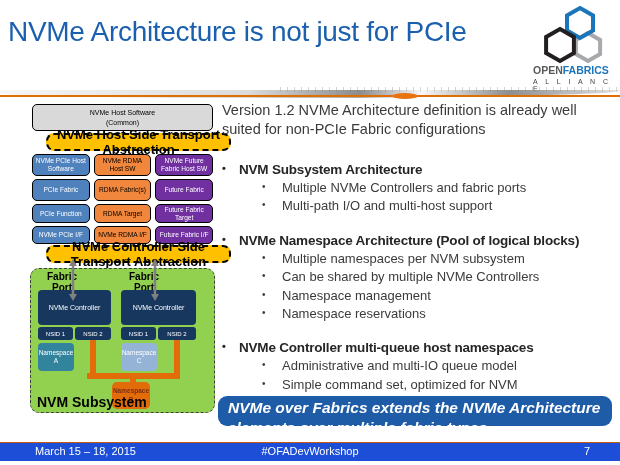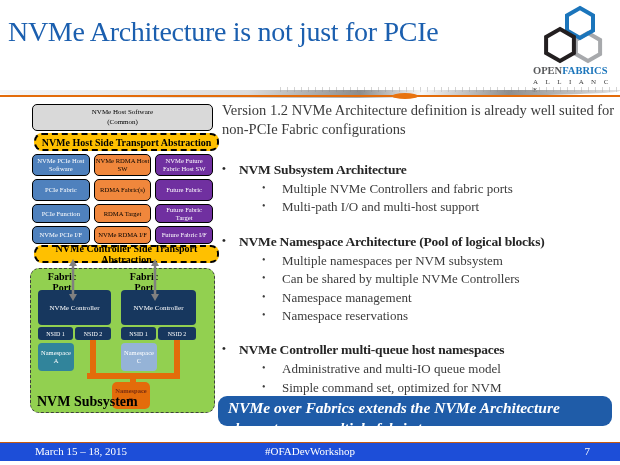--- a/index.html
+++ b/index.html
@@ -1,18 +1,18 @@
 <!DOCTYPE html>
 <html><head>
 <meta charset="utf-8">
 <style>
   html,body { margin:0; padding:0; background:#888; }
   .slide {
     position:relative; width:620px; height:465px; background:#ffffff;
-    font-family:Liberation Serif, serif; overflow:hidden; margin:0 auto;
+    font-family:Liberation Sans, sans-serif; overflow:hidden; margin:0 auto;
   }
   
   .title { position:absolute; left:8px; top:16px; font-size:28px; color:#1B5FAF; letter-spacing:-0.3px; white-space:nowrap; }
   .logo { position:absolute; right:3px; top:5px; width:84px; text-align:left; }
   .logo svg { display:block; margin:0 auto; }
   .logo-line1 { font-size:10.5px; font-weight:bold; color:#58595B; letter-spacing:0; line-height:1.1; }
   .logo-line1 .fab { color:#1B75BB; }
   .logo-line2 { font-size:7px; letter-spacing:3px; color:#404040; margin-top:1px; }
   
   .divider { position:absolute; left:0; top:87px; width:620px; height:13px; }
@@ -20,21 +20,21 @@
     background:repeating-linear-gradient(to right,#c9c9c9 0 1px,transparent 1px 7px); opacity:.8; }
   .divider .wave { position:absolute; left:0; top:3px; width:620px; height:8px;
     background:linear-gradient(95deg, rgba(220,220,220,.25) 0%, rgba(190,190,190,.55) 40%, rgba(120,120,120,.85) 58%, rgba(235,235,235,.4) 68%, rgba(130,130,130,.9) 82%, rgba(200,200,200,.5) 100%);
     border-radius:0 0 60% 40% / 0 0 90% 60%; }
   .divider .oline { position:absolute; left:0; top:8px; width:620px; height:2px; background:#E36C0A; }
   .divider .oblob { position:absolute; left:392px; top:6px; width:26px; height:6px; border-radius:50%; background:#E8730F; }
   
   .diagram { position:absolute; left:30px; top:103px; width:185px; height:322px; }
   .dbox { position:absolute; box-sizing:border-box; display:flex; flex-direction:column; align-items:center; justify-content:center; text-align:center; }
   .host-sw { left:2px; top:1px; width:181px; height:27px; background:#D9D9D9; border:1px solid #000; border-radius:5px; font-size:7px; color:#000; line-height:1.35; }
-  .abs-band { left:4px; width:185px; height:18px; background:#FFC000; border:2px dashed #000; border-radius:8px; font-size:10px; font-weight:bold; color:#000; }
+  .abs-band { left:16px; width:185px; height:18px; background:#FFC000; border:2px dashed #000; border-radius:8px; font-size:13px; font-weight:bold; color:#000; }
   .host-abs { top:30px; }
   .ctrl-abs { top:142px; }
   .dgrid { position:absolute; left:2px; top:51px; width:181px; height:90px;
     display:grid; grid-template-columns:1fr 1fr 1fr; grid-template-rows:22px 22px 19px 18px; gap:3px 4px; grid-auto-flow:column; }
   .cell { box-sizing:border-box; border:1.3px solid #000; border-radius:5px; display:flex; align-items:center; justify-content:center; text-align:center; font-size:6.6px; line-height:1.15; padding:1px; }
   .c-blue   { background:#4F81BD; color:#ffffff; }
   .c-orange { background:#F0873C; color:#000000; }
   .c-purple { background:#7030A0; color:#ffffff; }
   .subsystem { position:absolute; left:0; top:165px; width:185px; height:145px; box-sizing:border-box;
     background:#92D050; border:1.6px dashed #3f3f3f; border-radius:9px; }

